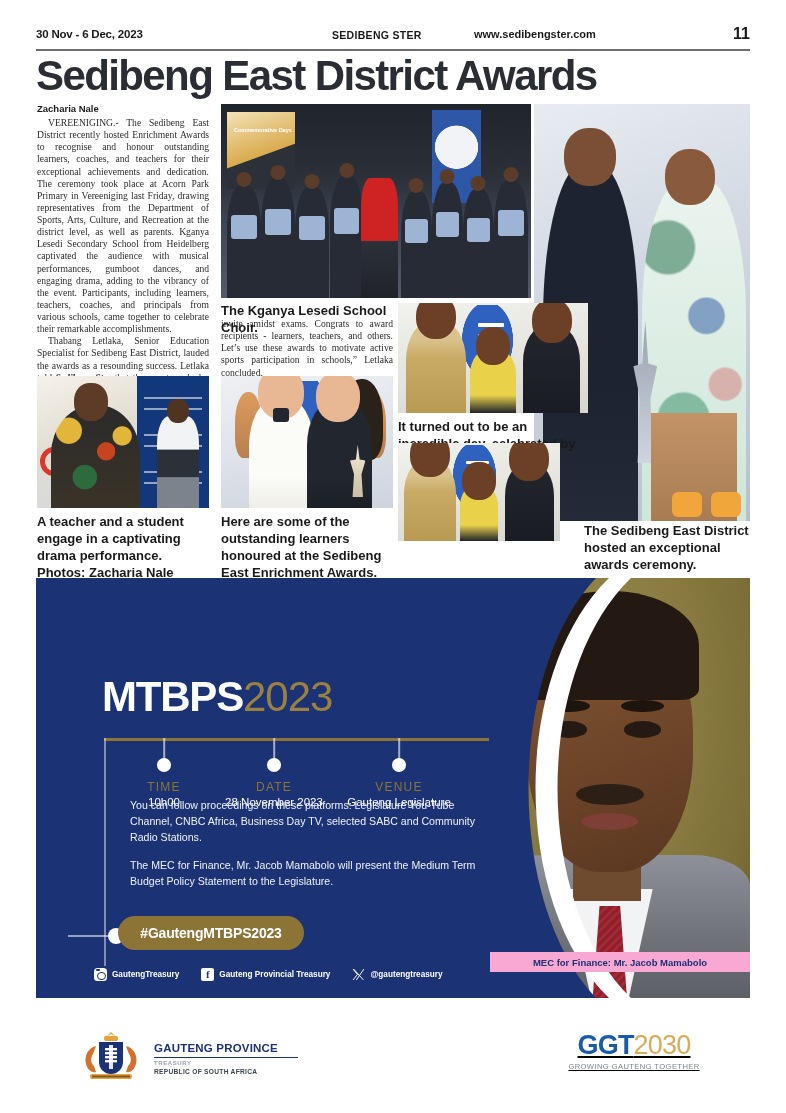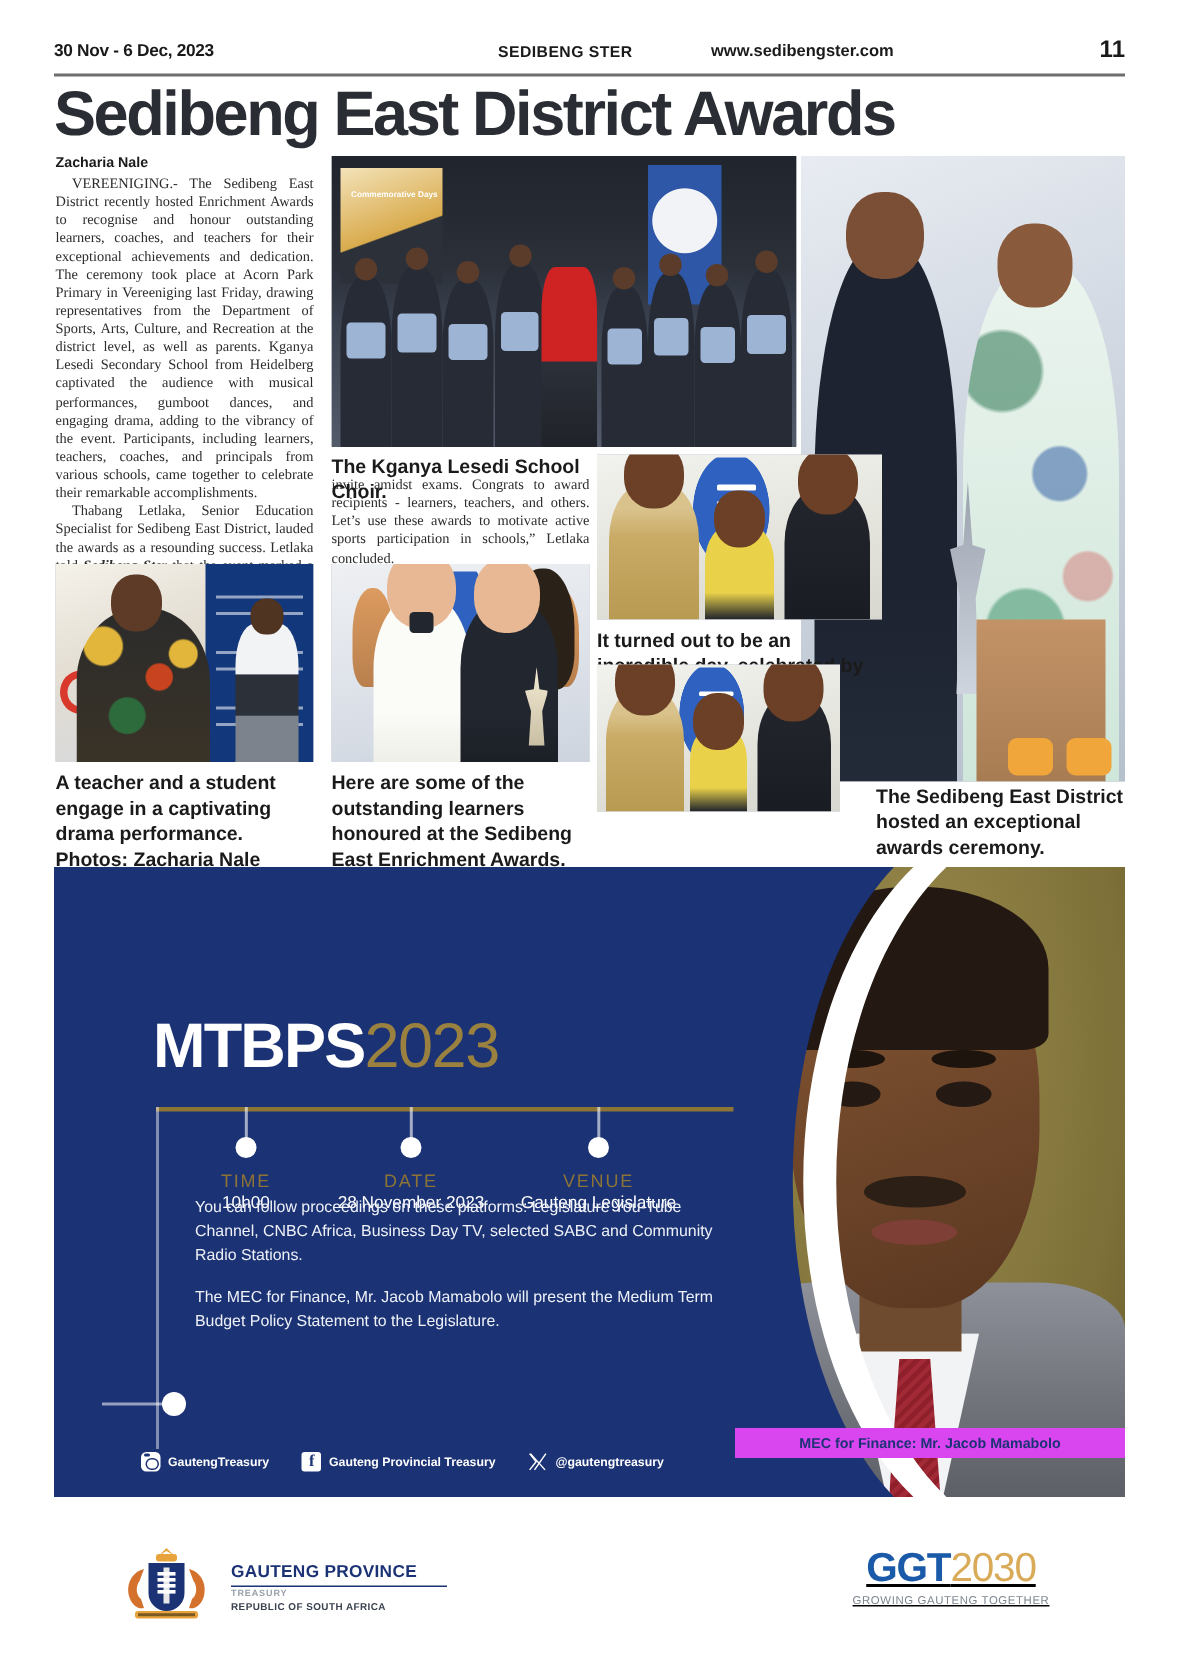--- a/index.html
+++ b/index.html
@@ -165,21 +165,21 @@
   .ad-photo .eye { position:absolute; top:34%; width:13%; height:4%; background:#251a13; border-radius:50%; }
   .ad-photo .brow { position:absolute; top:29%; width:15%; height:3%; background:#1d140e; border-radius:50%; }
   .ad-photo .mous { position:absolute; left:39%; top:49%; width:24%; height:5%; background:#2b1f16; border-radius:50%; }
   .ad-photo .mouth { position:absolute; left:41%; top:56%; width:20%; height:4%; background:#7d3f36; border-radius:50%; }
 
   .ad-curve {
     position:absolute; left:405px; top:20px; width:190px; height:420px; pointer-events:none;
   }
   .ad-cap {
     position:absolute; right:0; bottom:26px; width:260px; height:20px;
-    background:#d946ef; display:flex; align-items:center; justify-content:center;
+    background:#f9a8d4; display:flex; align-items:center; justify-content:center;
   }
   .ad-cap span { font-size:9.5px; font-weight:700; color:#1b3274; }
 
   .ad-kicker { position:absolute; left:68px; top:94px; font-size:20px; color:#f2f4f8; font-weight:400; letter-spacing:-.3px; }
   .ad-title  { position:absolute; left:66px; top:115px; font-size:42px; font-weight:700; color:#ffffff; letter-spacing:-1.2px; }
   .ad-title .yr { font-weight:400; color:#9a813f; letter-spacing:-1px; }
 
   .tl-vline { position:absolute; left:68px; top:180px; width:1.6px; height:228px; background:rgba(255,255,255,.45); }
   .tl-hline { position:absolute; left:68px; top:180px; width:385px; height:3px; background:#8c7436; }
   .tl-item { position:absolute; top:180px; width:120px; text-align:center; }
@@ -432,20 +432,23 @@
     </div>
 
     <div class="ad-body">
       <p>You can follow proceedings on these platforms: Legislature You-Tube Channel, CNBC Africa, Business Day TV, selected SABC and Community Radio Stations.</p>
       <p>The MEC for Finance, Mr. Jacob Mamabolo will present the Medium Term Budget Policy Statement to the Legislature.</p>
     </div>
   </div>
 
   <div class="hash-line"></div>
   <div class="hash-dot"></div>
+  <div class="hash-pill">
+    <span>#GautengMTBPS2023</span>
+  </div>
 
   <div class="social">
     <div class="soc">
       <span class="ig"></span>
       <span class="soc-txt">GautengTreasury</span>
     </div>
     <div class="soc">
       <span class="fb">f</span>
       <span class="soc-txt">Gauteng Provincial Treasury</span>
     </div>

